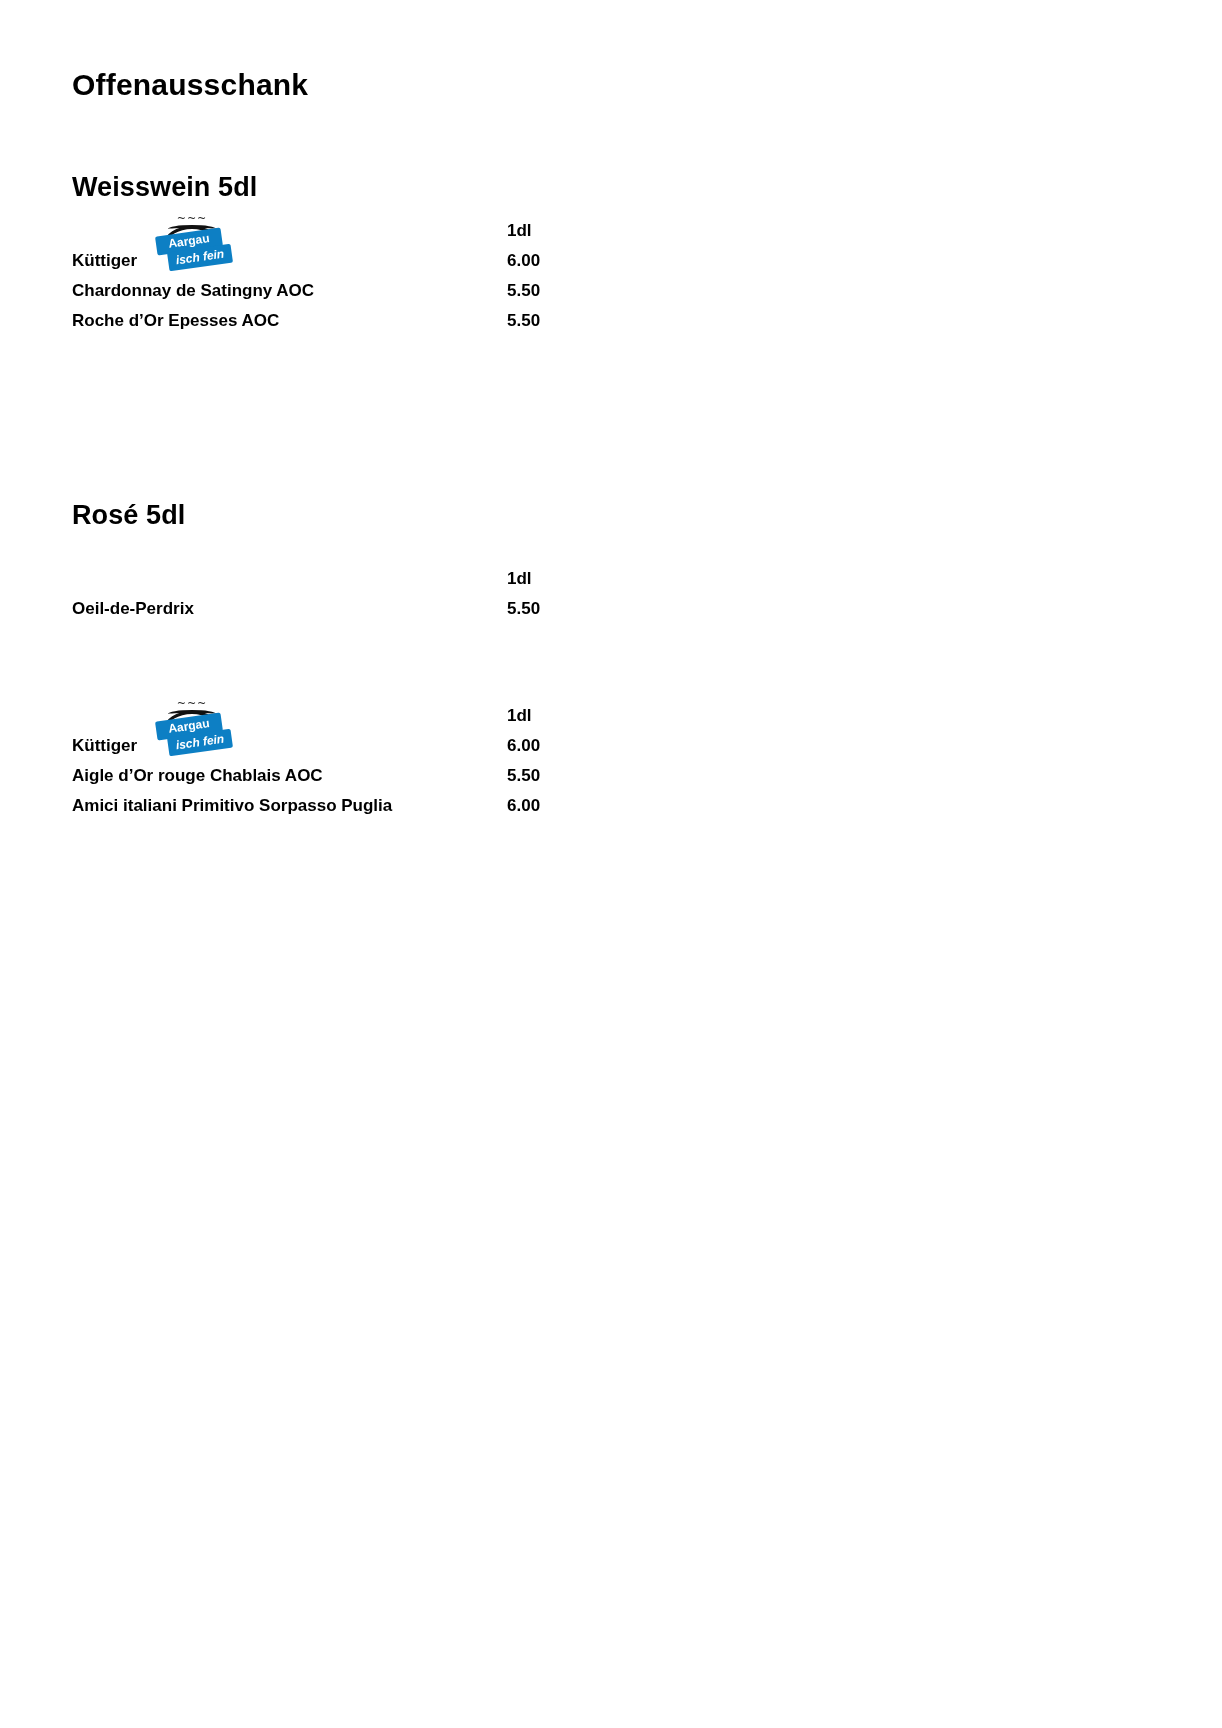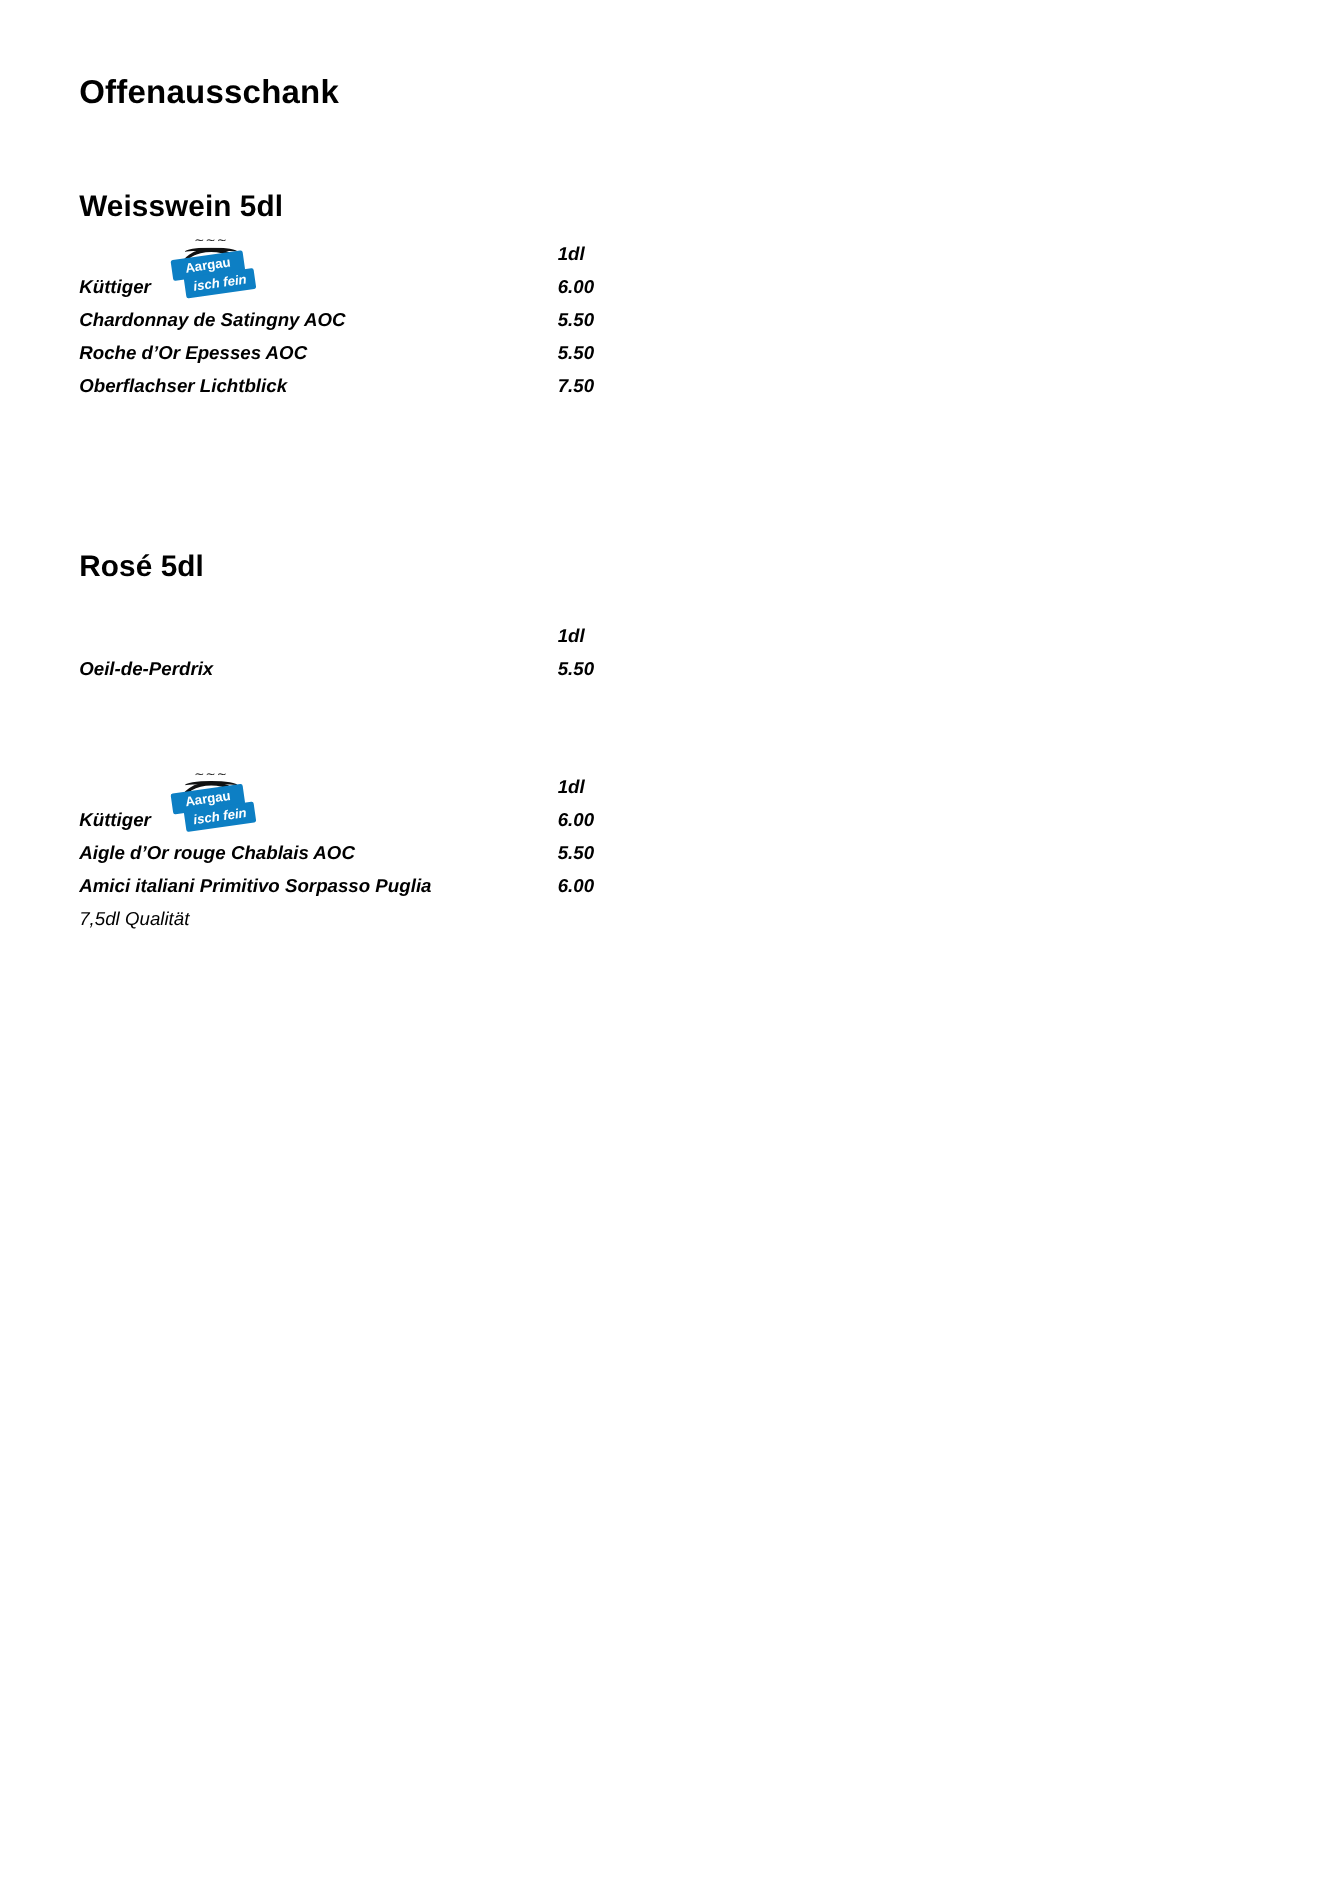--- a/index.html
+++ b/index.html
@@ -46,21 +46,20 @@
   .rows {
     position: relative;
     margin-top: 18px;
   }
   .row {
     display: flex;
     align-items: baseline;
     height: 30px;
     font-size: 17px;
     font-weight: bold;
-    font-style: italic;
   }
   .row .name {
     width: 435px;
     white-space: nowrap;
   }
   .row .price {
     width: 80px;
     text-align: left;
   }
   .row.header .name,
@@ -186,24 +185,20 @@
         <div class="price">6.00</div>
       </div>
       <div class="row">
         <div class="name">Chardonnay de Satingny AOC</div>
         <div class="price">5.50</div>
       </div>
       <div class="row">
         <div class="name">Roche d’Or Epesses AOC</div>
         <div class="price">5.50</div>
       </div>
-      <div class="row">
-        <div class="name">Oberflachser Lichtblick</div>
-        <div class="price">7.50</div>
-      </div>
     </div>
   </div>
 
   <div class="section" style="top: 488px;">
     <div class="section-title">Rosé 5dl</div>
 
     <div class="rows" style="margin-top: 38px;">
       <div class="row header">
         <div class="name"></div>
         <div class="price">1dl</div>
@@ -241,19 +236,16 @@
         <div class="price">6.00</div>
       </div>
       <div class="row">
         <div class="name">Aigle d’Or rouge Chablais AOC</div>
         <div class="price">5.50</div>
       </div>
       <div class="row">
         <div class="name">Amici italiani Primitivo Sorpasso Puglia</div>
         <div class="price">6.00</div>
       </div>
-      <div class="row note">
-        <div class="name">7,5dl Qualität</div>
-      </div>
     </div>
   </div>
 
 </div>
 
 </body></html>

